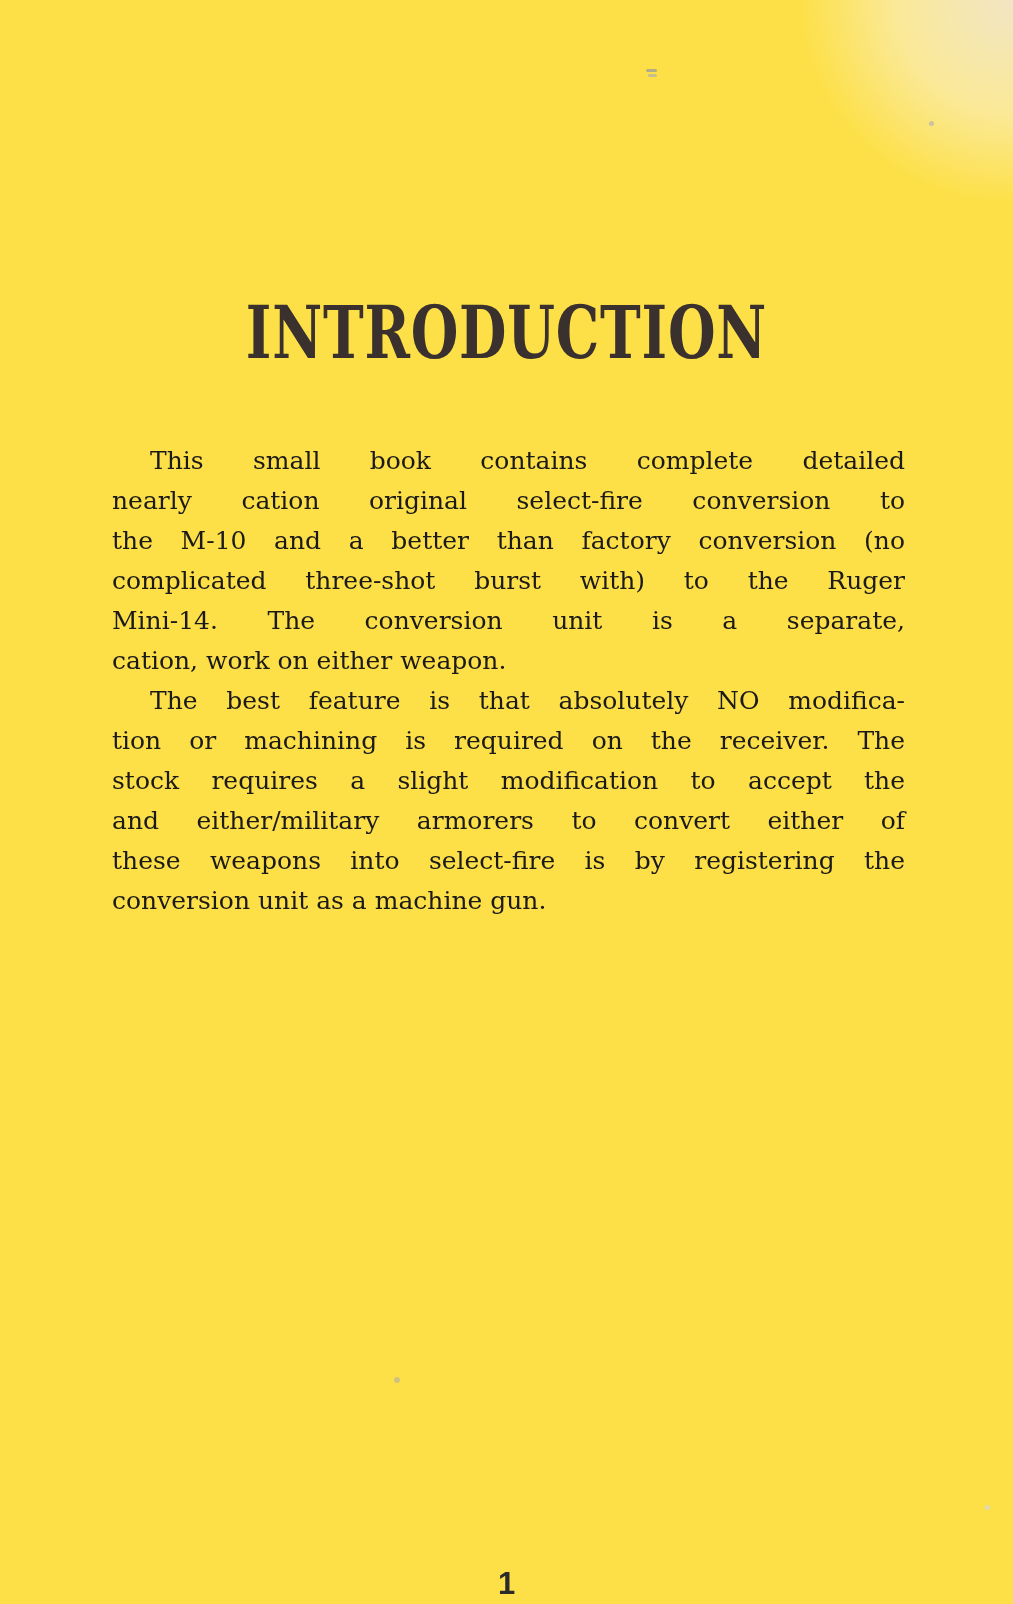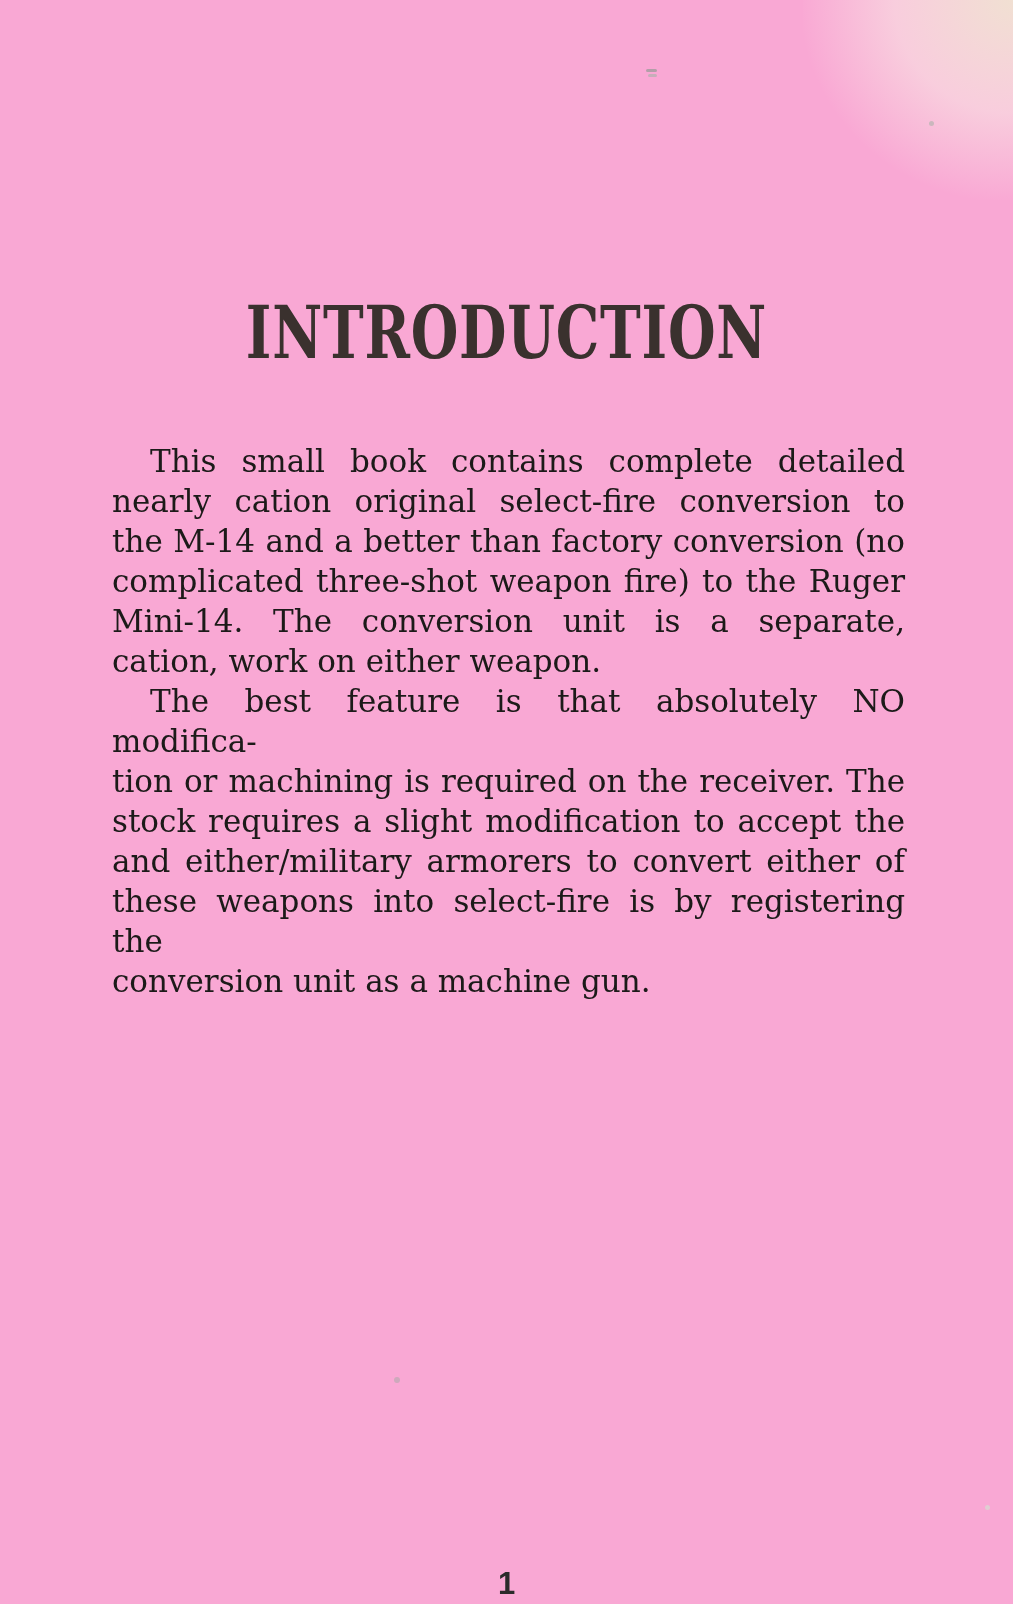--- a/index.html
+++ b/index.html
@@ -1,19 +1,19 @@
 <!DOCTYPE html>
 <html><head>
 <meta charset="utf-8">
 <style>
   html,body{margin:0;padding:0;background:#ffffff;}
   .page{
     position:relative;
     width:1013px;height:1604px;
-    background:#f9a8d4;
+    background:#fde047;
     overflow:hidden;
     font-family:"DejaVu Serif", serif;
   }
   .corner-tint{
     position:absolute;top:0;right:0;width:210px;height:200px;
     background:radial-gradient(ellipse at 100% 0%, rgba(240,230,210,0.9) 0%, rgba(248,242,230,0.5) 40%, rgba(255,255,255,0) 72%);
     pointer-events:none;
   }
   .title{
     position:absolute;top:297px;left:0;width:100%;
@@ -23,21 +23,21 @@
     font-weight:bold;
     font-size:72px;
     line-height:1;
     color:#3a312e;
     letter-spacing:1px;
     transform:scaleX(0.76);
   }
   .body-text{
     position:absolute;
     left:112px;top:441px;width:793px;
-    font-size:31px;
+    font-size:25px;
     line-height:40px;
     color:#1c1a19;
   }
   .para{margin:0;padding:0;}
   .line{
     display:block;
     text-align:justify;
     text-align-last:justify;
   }
   .line.first{text-indent:38px;}
@@ -68,22 +68,22 @@
   <div class="speck speck-2"></div>
   <div class="speck speck-3"></div>
   <div class="speck speck-4"></div>
 
   <h1 class="title">INTRODUCTION</h1>
 
   <div class="body-text">
     <p class="para">
       <span class="line first">This small book contains complete detailed</span>
       <span class="line">nearly cation original select-fire conversion to</span>
-      <span class="line">the M-14 and a better than factory conversion (no</span>
-      <span class="line">complicated three-shot weapon fire) to the Ruger</span>
+      <span class="line">the M-10 and a better than factory conversion (no</span>
+      <span class="line">complicated three-shot burst with) to the Ruger</span>
       <span class="line">Mini-14. The conversion unit is a separate,</span>
       <span class="line last">cation, work on either weapon.</span>
     </p>
     <p class="para">
       <span class="line first">The best feature is that absolutely NO modifica-</span>
       <span class="line">tion or machining is required on the receiver. The</span>
       <span class="line">stock requires a slight modification to accept the</span>
       <span class="line">and either/military armorers to convert either of</span>
       <span class="line">these weapons into select-fire is by registering the</span>
       <span class="line last">conversion unit as a machine gun.</span>

